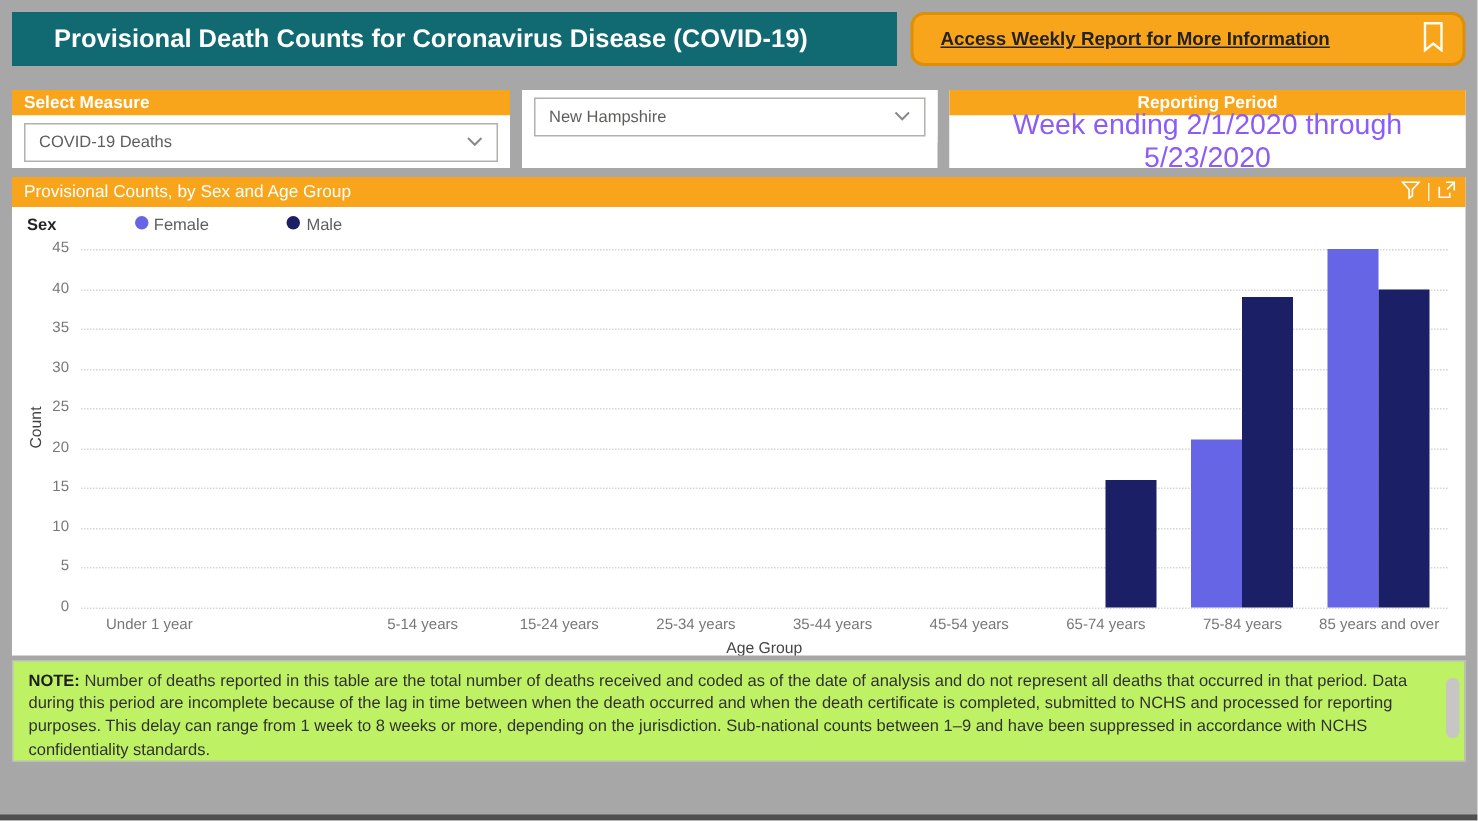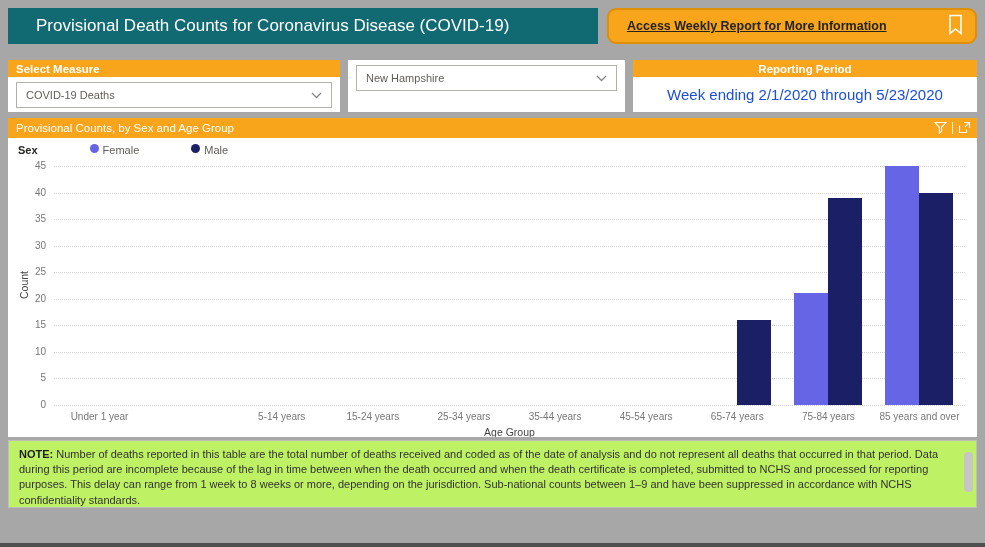--- a/index.html
+++ b/index.html
@@ -1,40 +1,40 @@
 <!DOCTYPE html>
 <html><head>
 <meta charset="utf-8">
 <style>
   * { margin:0; padding:0; box-sizing:border-box; }
   body { font-family:"Liberation Sans", sans-serif; }
   .page { position:relative; width:985px; height:547px; background:#A7A7A7; overflow:hidden; }
 
   
   .top-row { position:absolute; top:8px; left:8px; right:8px; height:36px; display:flex; gap:9px; }
-  .title-bar { width:590px; height:36px; background:#116972; color:#fff; font-size:17px; font-weight:normal;
+  .title-bar { width:590px; height:36px; background:#116972; color:#fff; font-size:17px; font-weight:bold;
                display:flex; align-items:center; padding-left:28px; }
   .access-btn { flex:1; height:36px; background:#F9A51B; border:2px solid #DD8F05; border-radius:9px;
                 display:flex; align-items:center; justify-content:space-between; padding:0 12px 0 18px; cursor:pointer; }
   .access-label { font-size:12.5px; font-weight:bold; text-decoration:underline; color:#252321; }
 
   
   .filter-row { position:absolute; top:60px; left:8px; right:8px; display:flex; gap:8px; }
   .filter-panel { background:#fff; }
   .fp-measure { width:332px; }
   .fp-state { width:277px; }
   .fp-report { flex:1; }
   .filter-header { height:17px; background:#F9A51B; color:#fff; font-size:11.5px; font-weight:bold;
                    display:flex; align-items:center; padding-left:8px; }
   .filter-header.center { justify-content:center; padding-left:0; }
   .filter-body { height:35px; display:flex; align-items:center; padding:0 8px; background:#fff; }
   .dropdown { flex:1; height:26px; border:1px solid #B3B0AD; background:#fff; display:flex; align-items:center;
               justify-content:space-between; padding:0 9px; font-size:11px; color:#605E5C; cursor:pointer; }
   .chev { width:11px; height:7px; }
-  .reporting-value { width:100%; text-align:center; font-size:15px; color:#1d4ed8; }
+  .reporting-value { width:100%; text-align:center; font-size:19px; color:#8b5cf6; }
 
   
   .chart-panel { position:absolute; top:118px; left:8px; right:8px; height:319px; background:#fff; }
   .chart-titlebar { height:20px; background:#F9A51B; color:#fff; font-size:11.5px; display:flex;
                     align-items:center; justify-content:space-between; padding:0 6px 0 8px; }
   .tb-icons { display:flex; align-items:center; gap:5px; }
   .tb-sep { width:1px; height:12px; background:rgba(255,255,255,.8); }
   .chart-body { position:relative; height:299px; overflow:hidden; }
   .legend { position:absolute; left:10px; top:6px; display:flex; align-items:center; gap:12px; font-size:11px; }
   .legend-title { color:#252423; font-weight:bold; }

